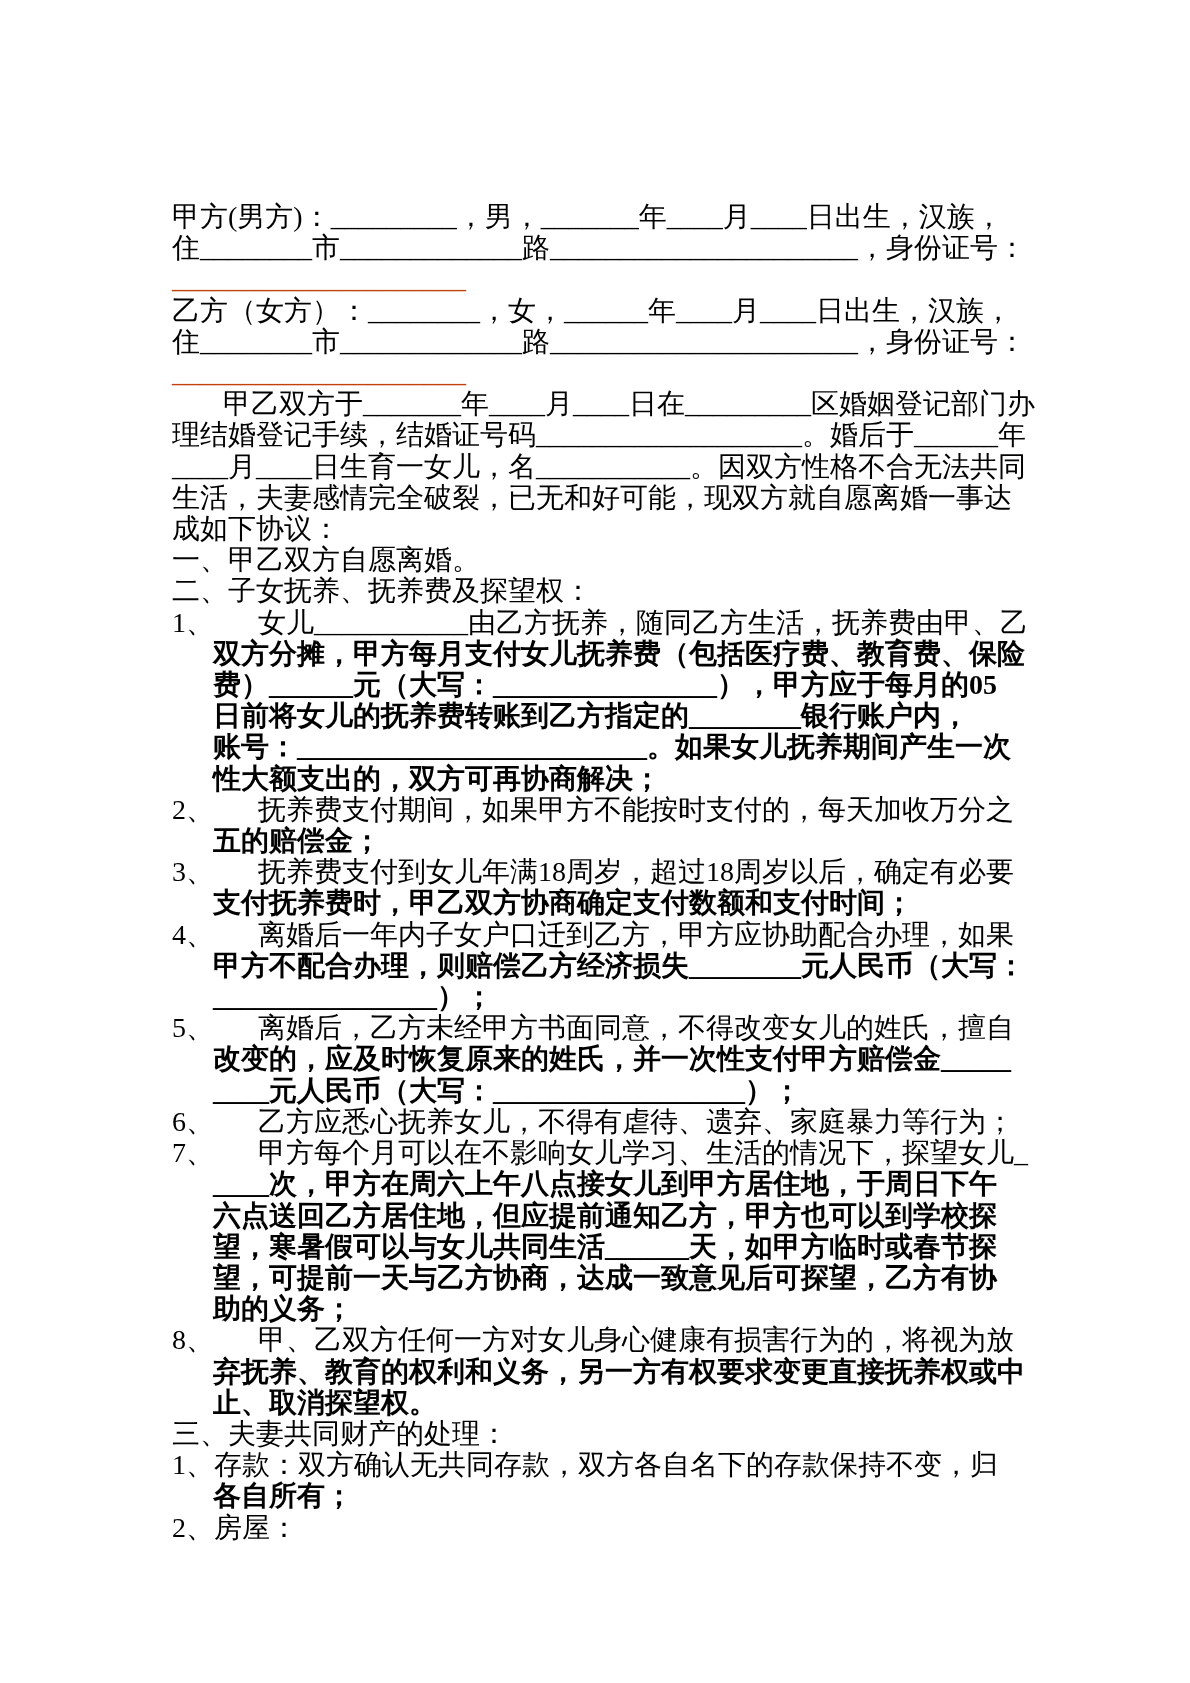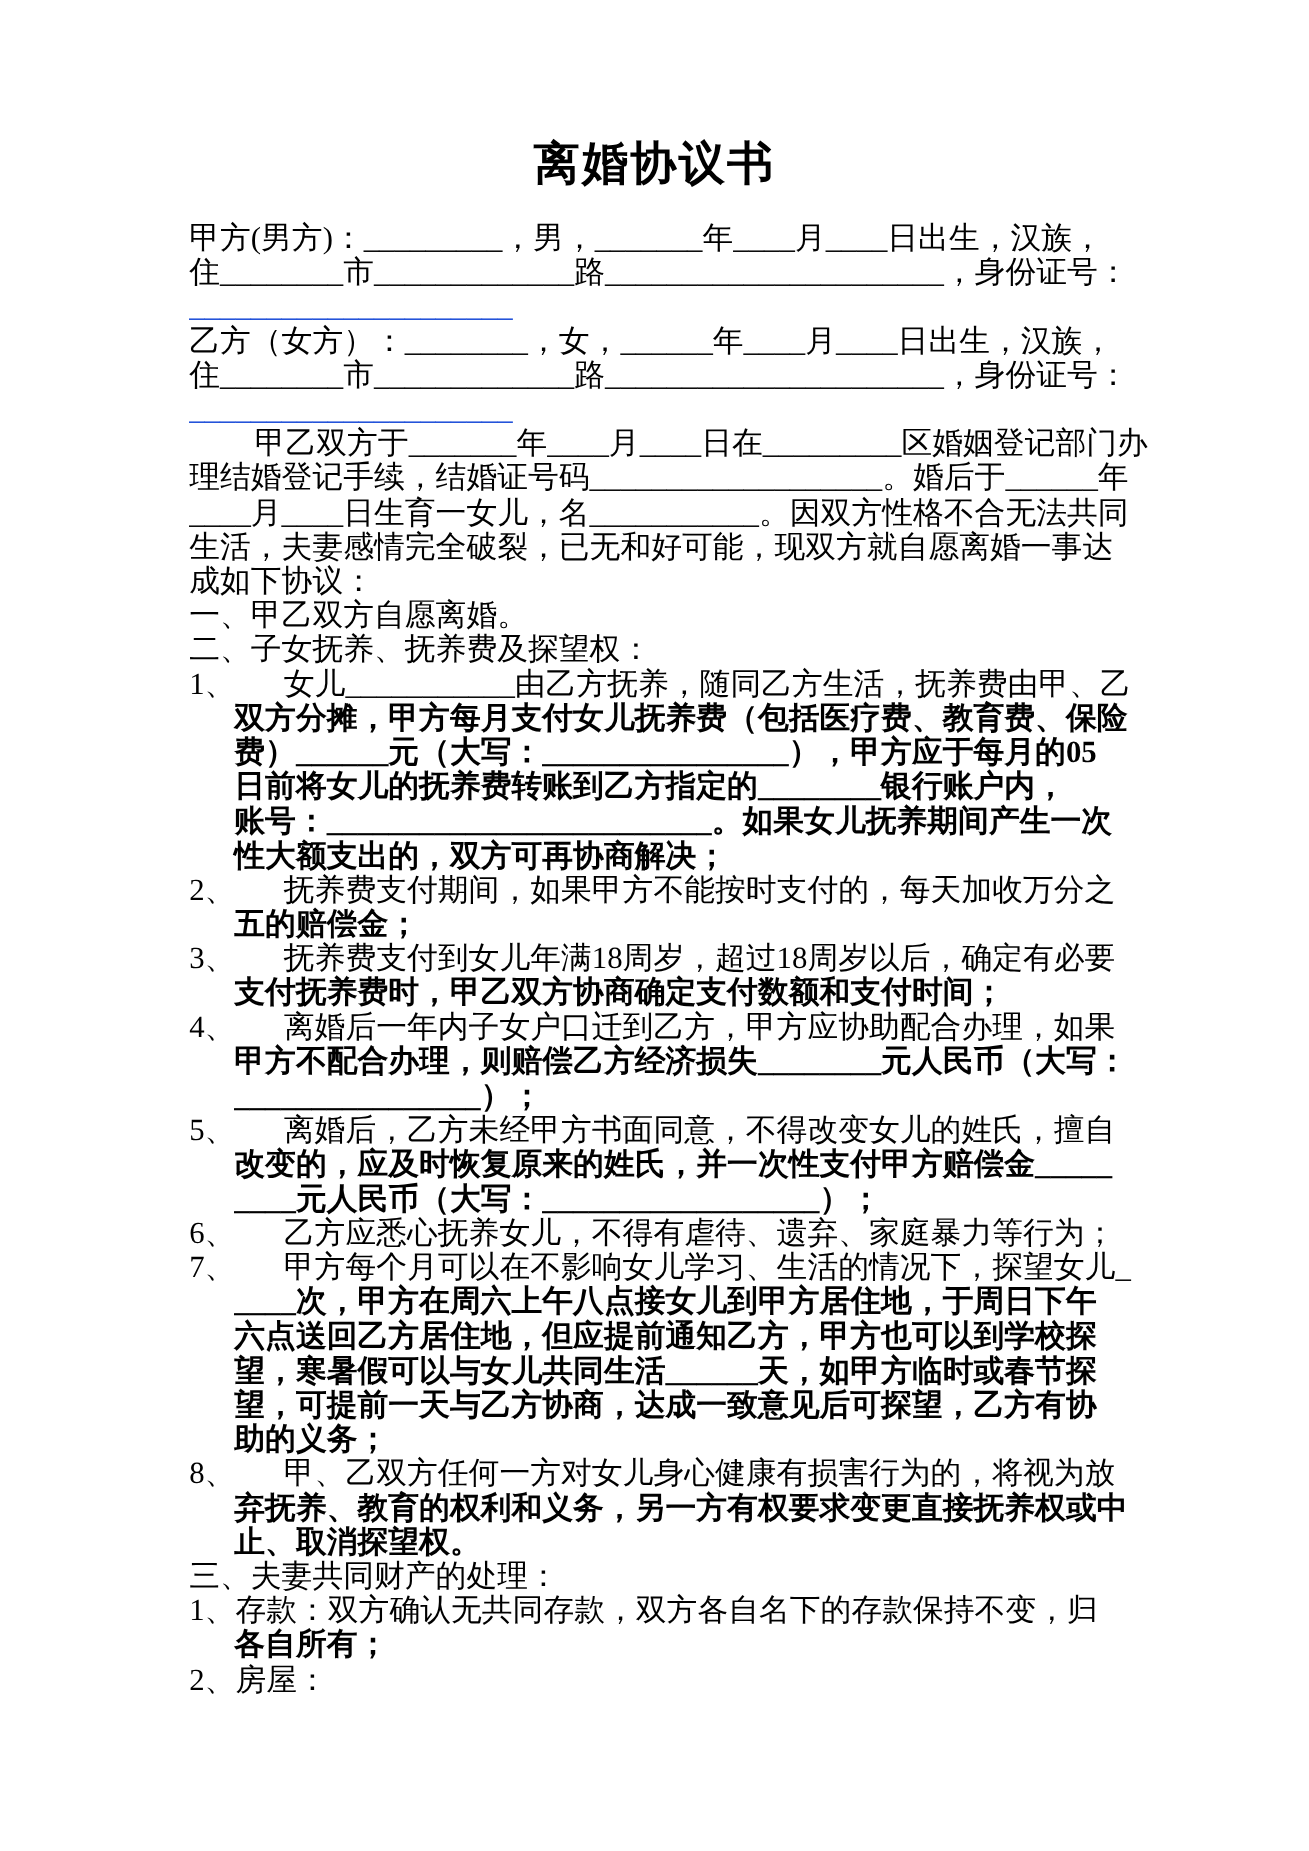--- a/index.html
+++ b/index.html
@@ -22,25 +22,24 @@
     white-space: pre;
   }
   .doc-body {
     position: absolute;
     top: 201px; left: 172px; width: 880px;
     font-size: 28px;
     line-height: 31.2px;
     white-space: pre;
   }
   .line { white-space: pre; }
-  .line.para { padding-left: 51px; text-align: center; }   
+  .line.para { padding-left: 51px; }   
   .line.cont { padding-left: 41px; font-weight: bold; }   
   .line .marker { display: inline-block; width: 86px; } 
-  .line.gray { color: #1d4ed8; }       
+  .line.gray { color: #c2410c; }       
   .bold { font-weight: normal; }
 </style>
 </head>
 <body>
 
 <div class="page">
-  <div class="doc-title">离婚协议书</div>
   <div class="doc-body"><div class="line none"><span class="bold">甲方(男方)：</span><span>_________，男，_______年____月____日出生，汉族，</span></div><div class="line none"><span>住________市_____________路______________________，身份证号：</span></div><div class="line none gray"><span>_____________________</span></div><div class="line none"><span class="bold">乙方（女方）：</span><span>________，女，______年____月____日出生，汉族，</span></div><div class="line none"><span>住________市_____________路______________________，身份证号：</span></div><div class="line none gray"><span>_____________________</span></div><div class="line para"><span>甲乙双方于_______年____月____日在_________区婚姻登记部门办</span></div><div class="line none"><span>理结婚登记手续，结婚证号码___________________。婚后于______年</span></div><div class="line none"><span>____月____日生育一女儿，名___________。因双方性格不合无法共同</span></div><div class="line none"><span>生活，夫妻感情完全破裂，已无和好可能，现双方就自愿离婚一事达</span></div><div class="line none"><span>成如下协议：</span></div><div class="line none"><span>一、甲乙双方自愿离婚。</span></div><div class="line none"><span>二、子女抚养、抚养费及探望权：</span></div><div class="line num"><span class="marker">1、</span><span>女儿___________由乙方抚养，随同乙方生活，抚养费由甲、乙</span></div><div class="line cont"><span>双方分摊，甲方每月支付女儿抚养费（包括医疗费、教育费、保险</span></div><div class="line cont"><span>费）______元（大写：________________），甲方应于每月的05</span></div><div class="line cont"><span>日前将女儿的抚养费转账到乙方指定的________银行账户内，</span></div><div class="line cont"><span>账号：_________________________。如果女儿抚养期间产生一次</span></div><div class="line cont"><span>性大额支出的，双方可再协商解决；</span></div><div class="line num"><span class="marker">2、</span><span>抚养费支付期间，如果甲方不能按时支付的，每天加收万分之</span></div><div class="line cont"><span>五的赔偿金；</span></div><div class="line num"><span class="marker">3、</span><span>抚养费支付到女儿年满18周岁，超过18周岁以后，确定有必要</span></div><div class="line cont"><span>支付抚养费时，甲乙双方协商确定支付数额和支付时间；</span></div><div class="line num"><span class="marker">4、</span><span>离婚后一年内子女户口迁到乙方，甲方应协助配合办理，如果</span></div><div class="line cont"><span>甲方不配合办理，则赔偿乙方经济损失________元人民币（大写：</span></div><div class="line cont"><span>________________）；</span></div><div class="line num"><span class="marker">5、</span><span>离婚后，乙方未经甲方书面同意，不得改变女儿的姓氏，擅自</span></div><div class="line cont"><span>改变的，应及时恢复原来的姓氏，并一次性支付甲方赔偿金_____</span></div><div class="line cont"><span>____元人民币（大写：__________________）；</span></div><div class="line num"><span class="marker">6、</span><span>乙方应悉心抚养女儿，不得有虐待、遗弃、家庭暴力等行为；</span></div><div class="line num"><span class="marker">7、</span><span>甲方每个月可以在不影响女儿学习、生活的情况下，探望女儿_</span></div><div class="line cont"><span>____次，甲方在周六上午八点接女儿到甲方居住地，于周日下午</span></div><div class="line cont"><span>六点送回乙方居住地，但应提前通知乙方，甲方也可以到学校探</span></div><div class="line cont"><span>望，寒暑假可以与女儿共同生活______天，如甲方临时或春节探</span></div><div class="line cont"><span>望，可提前一天与乙方协商，达成一致意见后可探望，乙方有协</span></div><div class="line cont"><span>助的义务；</span></div><div class="line num"><span class="marker">8、</span><span>甲、乙双方任何一方对女儿身心健康有损害行为的，将视为放</span></div><div class="line cont"><span>弃抚养、教育的权利和义务，另一方有权要求变更直接抚养权或中</span></div><div class="line cont"><span>止、取消探望权。</span></div><div class="line none"><span>三、夫妻共同财产的处理：</span></div><div class="line none"><span>1、存款：双方确认无共同存款，双方各自名下的存款保持不变，归</span></div><div class="line cont"><span>各自所有；</span></div><div class="line none"><span>2、房屋：</span></div></div>
 </div>
 
 </body></html>

